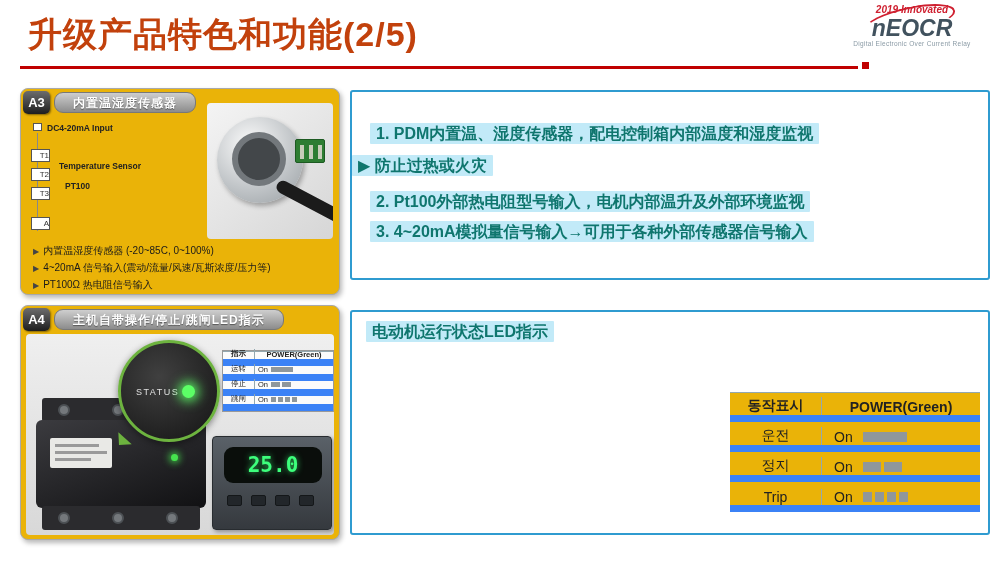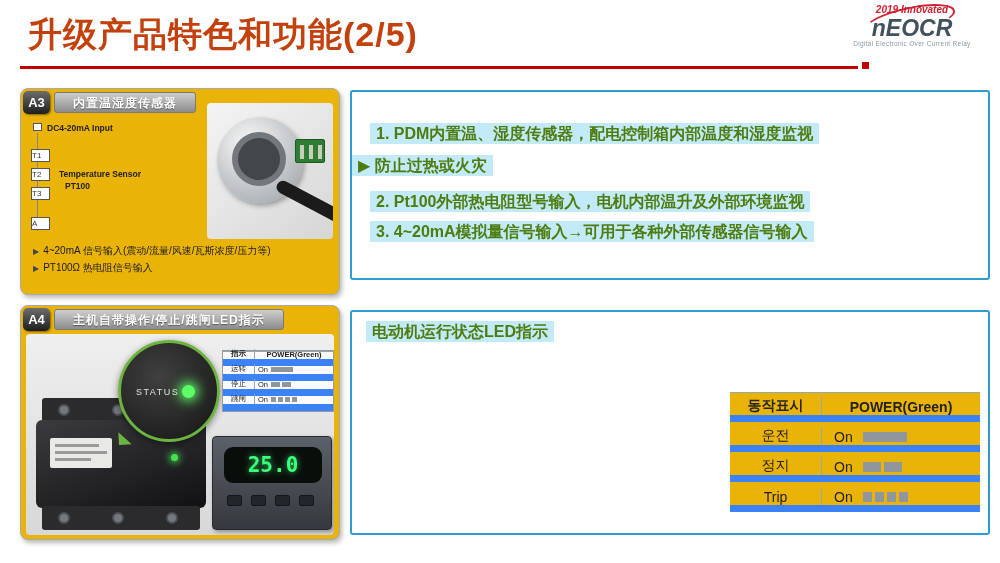--- a/index.html
+++ b/index.html
@@ -22,30 +22,30 @@
   
   .panel{position:absolute;background:#eab308;border:1px solid #a9a9a9;border-radius:8px;
          box-shadow:2px 3px 5px rgba(0,0,0,.28);}
   .panelA3{left:20px;top:88px;width:320px;height:207px;}
   .panelA4{left:20px;top:305px;width:320px;height:235px;}
 
   .badge{position:absolute;left:2px;top:2px;width:27px;height:23px;border-radius:5px;
          background:linear-gradient(#6d6d6d,#1e1e1e);color:#fff;font-weight:bold;font-size:13px;
          display:flex;align-items:center;justify-content:center;box-shadow:1px 1px 2px rgba(0,0,0,.45);}
   .pill{position:absolute;left:33px;top:3px;height:21px;line-height:20px;padding:0 18px;
-        background:linear-gradient(#cecece,#8c8c8c);border:1px solid #787878;border-radius:3px;
+        background:linear-gradient(#cecece,#8c8c8c);border:1px solid #787878;border-radius:9px;
         color:#fff;font-size:12px;font-weight:bold;letter-spacing:1px;white-space:nowrap;
         text-shadow:0 1px 1px rgba(0,0,0,.45);}
 
   
   .diagram{position:absolute;left:10px;top:32px;width:172px;height:118px;font-size:8px;color:#222;}
   .dg-sq{position:absolute;width:9px;height:8px;border:1px solid #555;background:#fff;}
   .dg-vline{position:absolute;left:6px;top:12px;width:1px;height:98px;background:#888;}
   .term-box{position:absolute;width:19px;height:13px;border:1px solid #555;background:#fff;
-            font-size:8px;text-align:left;line-height:12px;color:#333;}
+            font-size:8px;text-align:right;line-height:12px;color:#333;}
   .dg-label{position:absolute;font-size:8.5px;font-weight:bold;color:#222;white-space:nowrap;}
 
   
   .photoA3{position:absolute;left:186px;top:14px;width:126px;height:136px;border-radius:4px;overflow:hidden;
            background:linear-gradient(140deg,#f4f4f4,#d6d6d6);}
   .puck{position:absolute;left:10px;top:14px;width:86px;height:86px;border-radius:50%;
         background:radial-gradient(circle at 38% 32%,#fbfbfb,#c2c6c9 55%,#979da1);box-shadow:2px 3px 5px rgba(0,0,0,.3);}
   .puck-inner{position:absolute;left:15px;top:15px;width:54px;height:54px;border-radius:50%;
               border:6px solid #73787c;background:#43474a;}
   .conn{position:absolute;left:88px;top:36px;width:30px;height:24px;background:#2e7d32;border:1px solid #1d5a22;border-radius:2px;}
@@ -92,21 +92,21 @@
           border:1px solid #999;font-size:7.5px;color:#222;}
   .mtable .lt-row{height:15px;}
   .mtable .lt-c1{width:32px;}
   .mtable .lt-c2{padding-left:3px;gap:3px;}
   .mtable .led-bar{gap:2px;}
 
   
   .rbox{position:absolute;border:2px solid #2f9bd0;border-radius:3px;background:#fff;}
   .rbox1{left:350px;top:90px;width:640px;height:190px;}
   .rbox2{left:350px;top:310px;width:640px;height:225px;}
-  .rline{position:absolute;font-size:16px;color:#4d7c0f;white-space:nowrap;font-weight:bold;}
+  .rline{position:absolute;font-size:16px;color:#0f766e;white-space:nowrap;font-weight:bold;}
   .hl{background:#c2eaf8;padding:2px 6px;border-radius:1px;}
 
   
   .btable{position:absolute;font-size:14px;color:#222;background:#eab308;}
   .lt-row{display:flex;align-items:flex-end;border-bottom:7px solid #3b82f6;height:30px;}
   .lt-row:first-child{border-top:1px solid #93a8b0;}
   .lt-c1{width:92px;display:flex;align-items:center;justify-content:center;border-right:1px solid #93a8b0;}
   .lt-c2{flex:1;display:flex;align-items:center;padding-left:12px;gap:10px;}
   .lt-head{font-weight:bold;}
   .lt-head .lt-c2{justify-content:center;padding-left:0;}
@@ -137,37 +137,40 @@
     <div class="pill">内置温湿度传感器</div>
 
     <div class="diagram">
       <span class="dg-sq" style="left:2px;top:2px;"></span>
       <span class="dg-label" style="left:16px;top:2px;">DC4-20mA Input</span>
       <span class="dg-vline"></span>
       <span class="term-box" style="left:0;top:28px;">T1</span>
       <span class="term-box" style="left:0;top:47px;">T2</span>
       <span class="term-box" style="left:0;top:66px;">T3</span>
       <span class="term-box" style="left:0;top:96px;">A</span>
-      <span class="dg-label" style="left:28px;top:48px;">Temperature Sensor</span>
+      <span class="dg-label" style="left:28px;top:40px;">Temperature Sensor</span>
       <span class="dg-label" style="left:34px;top:60px;">PT100</span>
     </div>
 
     <div class="photoA3">
       <div class="puck">
         <div class="puck-inner"></div>
       </div>
       <div class="conn">
         <span class="pin" style="left:4px;"></span>
           <span class="pin" style="left:13px;"></span>
           <span class="pin" style="left:22px;"></span>
       </div>
       <div class="cable"></div>
     </div>
 
     <div class="bullets">
+      <div class="bullet">
+        <span class="mk">▶</span><span>内置温湿度传感器 (-20~85C, 0~100%)</span>
+      </div>
       <div class="bullet">
         <span class="mk">▶</span><span>4~20mA 信号输入(震动/流量/风速/瓦斯浓度/压力等)</span>
       </div>
       <div class="bullet">
         <span class="mk">▶</span><span>PT100Ω 热电阻信号输入</span>
       </div>
     </div>
   </section>
 
   <section class="panel panelA4">

